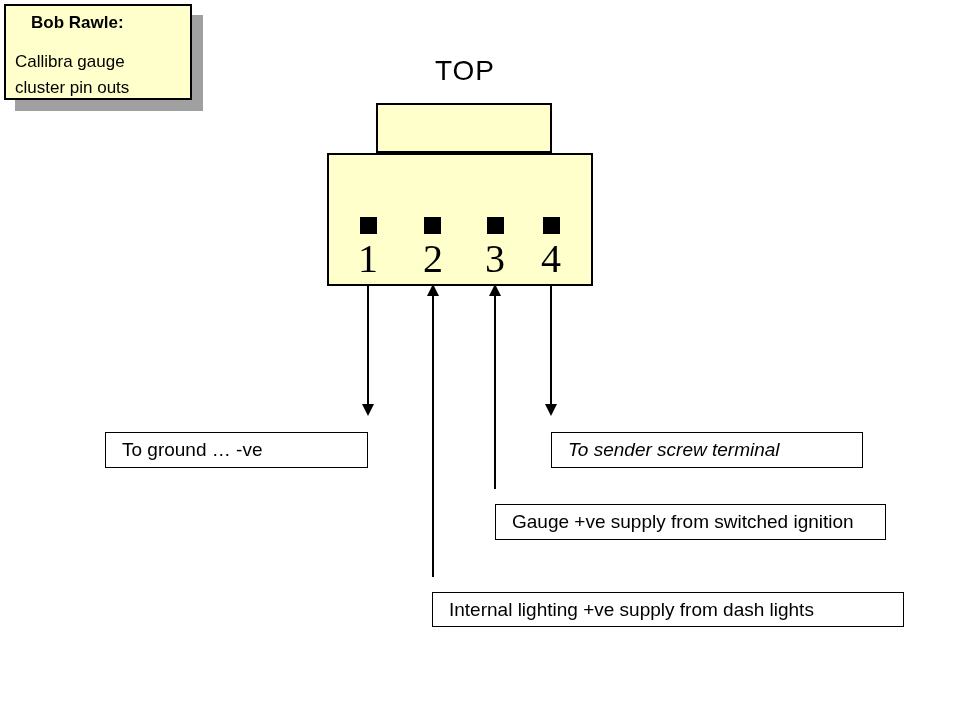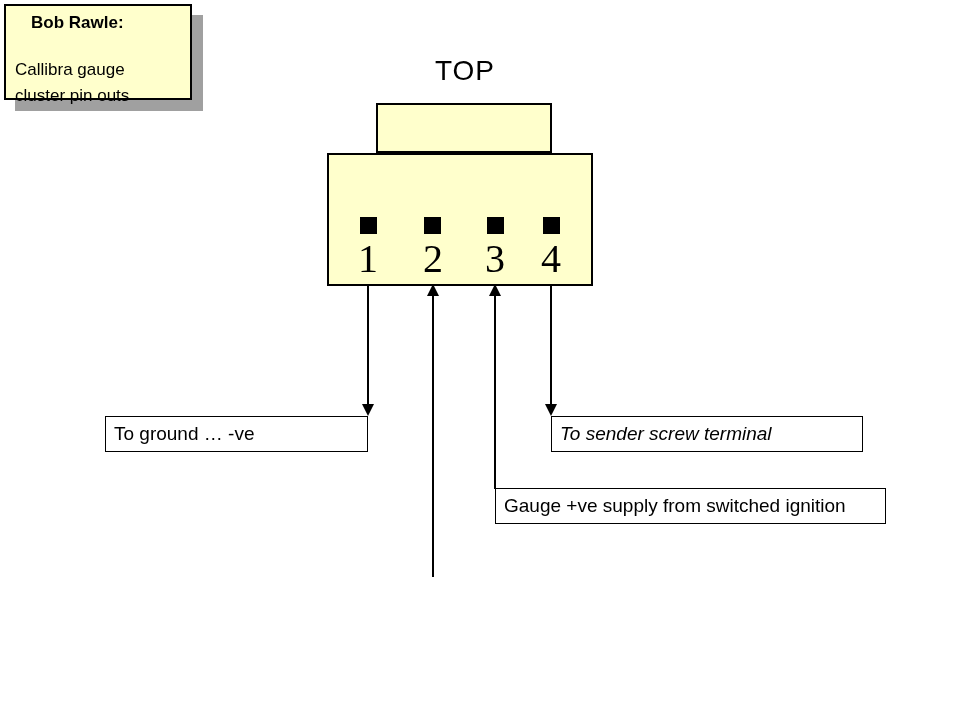--- a/index.html
+++ b/index.html
@@ -28,21 +28,21 @@
     box-sizing: border-box;
     padding: 6px 8px 0 9px;
   }
   .note-title {
     font-weight: bold;
     font-size: 17px;
     line-height: 22px;
     margin-left: 16px;
   }
   .note-body {
-    margin-top: 23px;
+    margin-top: 15px;
     font-size: 17px;
     line-height: 26px;
     max-width: 132px;
   }
   
   .top-label {
     position: absolute;
     left: 405px; top: 55px;
     width: 120px;
     text-align: center;
@@ -102,23 +102,24 @@
     border-bottom: 12px solid #000000;
   }
   
   .label-box {
     position: absolute;
     background: #ffffff;
     border: 1.5px solid #000000;
     box-sizing: border-box;
     display: flex;
     align-items: center;
-    padding-left: 8px;
+    padding-left: 16px;
     font-size: 19px;
     white-space: nowrap;
+    margin-top: 16px;
   }
   #label-pin1 { left: 105px; top: 416px; width: 263px; height: 36px; }
   #label-pin4 { left: 551px; top: 416px; width: 312px; height: 36px; font-style: italic; }
   #label-pin3 { left: 495px; top: 488px; width: 391px; height: 36px; text-align: center; }
   #label-pin2 { left: 432px; top: 576px; width: 472px; height: 35px; }
 </style>
 </head>
 <body>
 
 <div id="canvas">
@@ -150,16 +151,17 @@
   <div class="arrow-up" style="left:427px; top:284px;"></div>
   <div class="vline" style="left:432px; top:292px; height:285px;"></div>
 
   <div class="arrow-up" style="left:489px; top:284px;"></div>
   <div class="vline" style="left:494px; top:292px; height:197px;"></div>
 
   <div class="vline" style="left:550px; top:286px; height:120px;"></div>
   <div class="arrow-down" style="left:545px; top:404px;"></div>
 
   <div class="label-box" id="label-pin1">To ground … -ve</div>
+  <div class="label-box" id="label-pin2">Internal lighting +ve supply from dash lights</div>
   <div class="label-box" id="label-pin3">Gauge +ve supply from switched ignition</div>
   <div class="label-box" id="label-pin4">To sender screw terminal</div>
 
 </div>
 
 </body></html>

